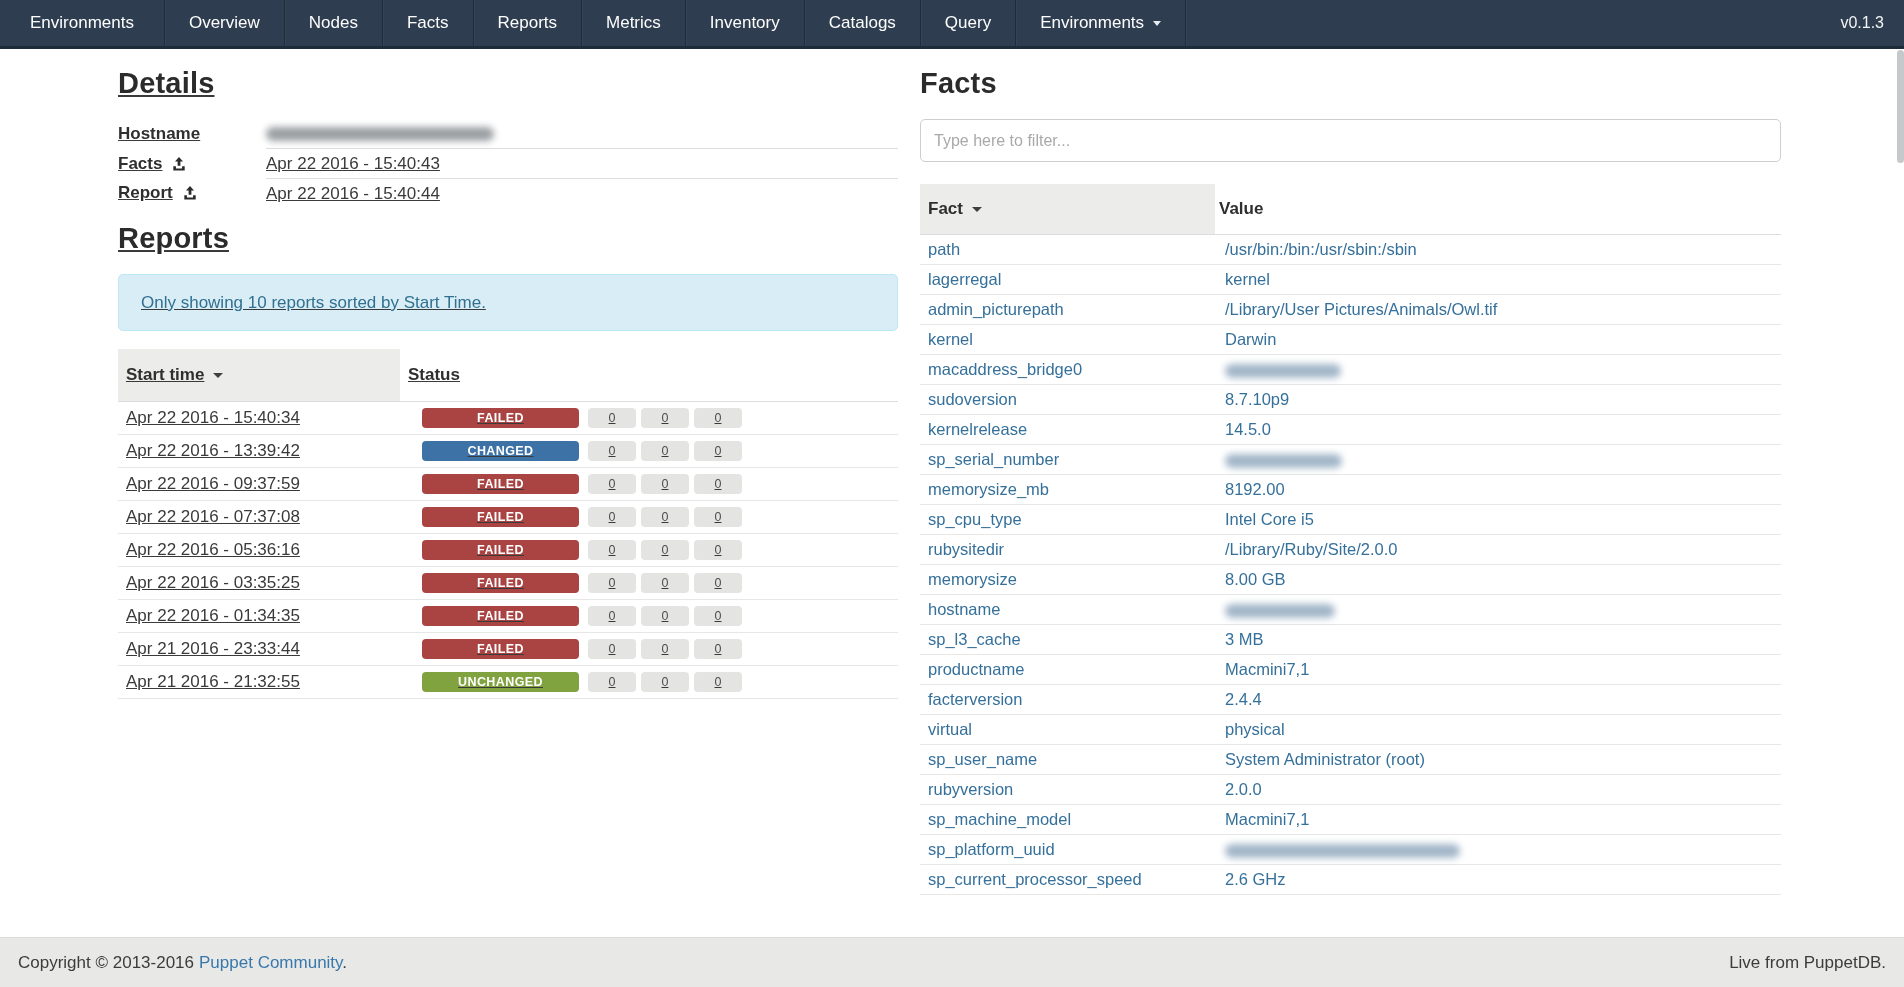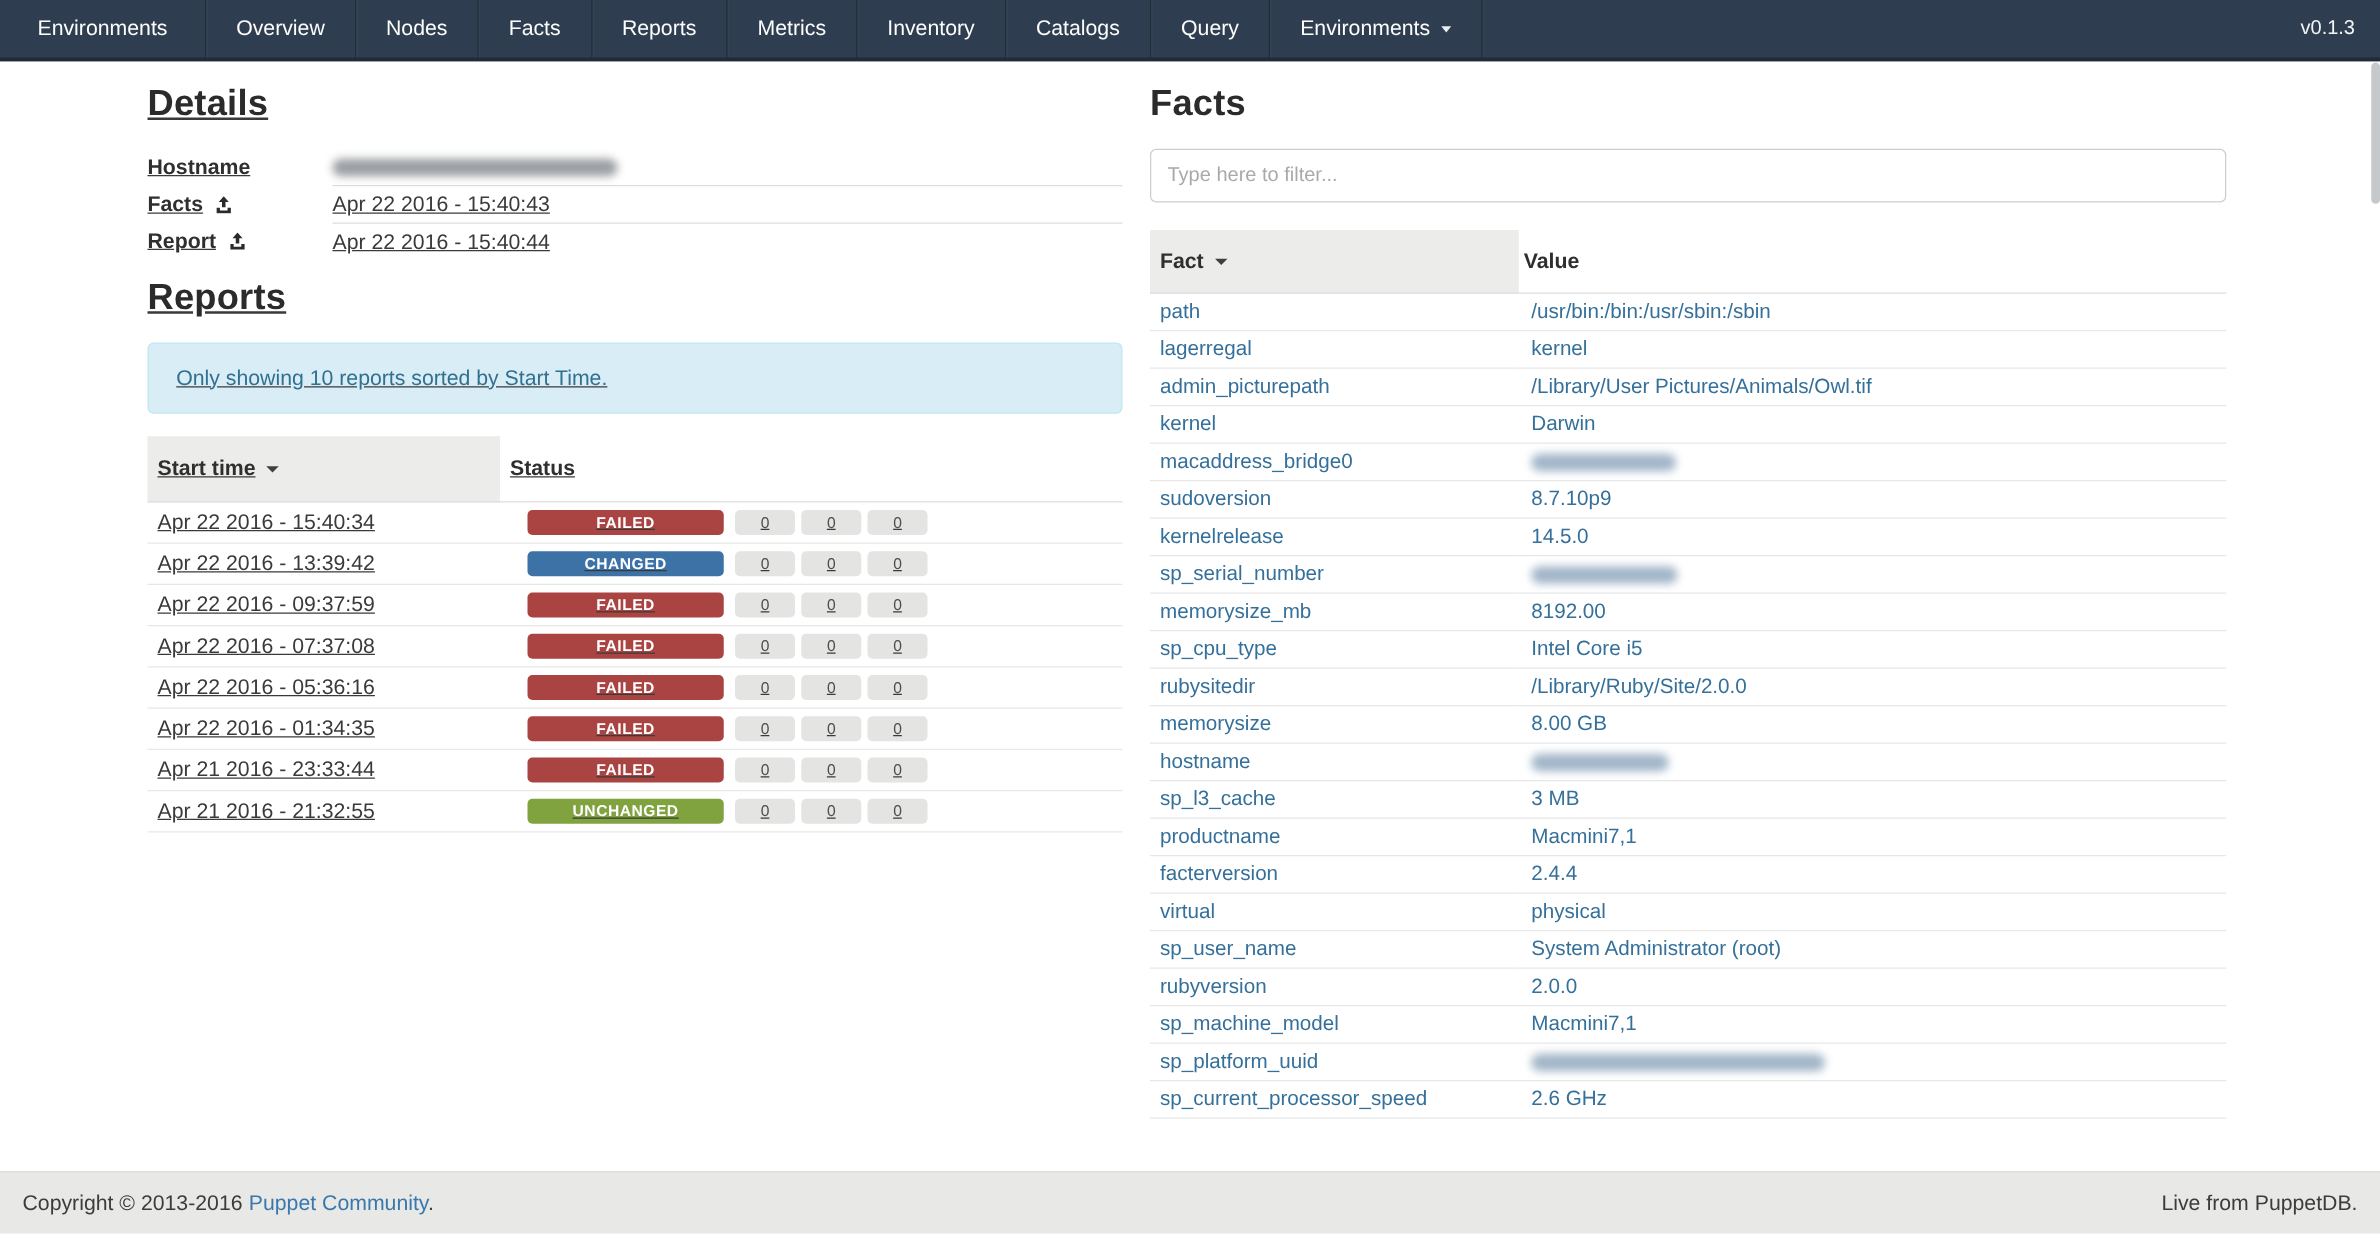--- a/index.html
+++ b/index.html
@@ -235,20 +235,31 @@
             <td>
               <div class="status-cell">
                 <span class="status-badge" style="background: rgb(169, 68, 66);">FAILED</span>
                 <span class="count-badge first">0</span>
                 <span class="count-badge">0</span>
                 <span class="count-badge">0</span>
               </div>
             </td>
           </tr>
           <tr>
+            <td class="date">Apr 22 2016 - 03:35:25</td>
+            <td>
+              <div class="status-cell">
+                <span class="status-badge" style="background: rgb(169, 68, 66);">FAILED</span>
+                <span class="count-badge first">0</span>
+                <span class="count-badge">0</span>
+                <span class="count-badge">0</span>
+              </div>
+            </td>
+          </tr>
+          <tr>
             <td class="date">Apr 22 2016 - 01:34:35</td>
             <td>
               <div class="status-cell">
                 <span class="status-badge" style="background: rgb(169, 68, 66);">FAILED</span>
                 <span class="count-badge first">0</span>
                 <span class="count-badge">0</span>
                 <span class="count-badge">0</span>
               </div>
             </td>
           </tr>

